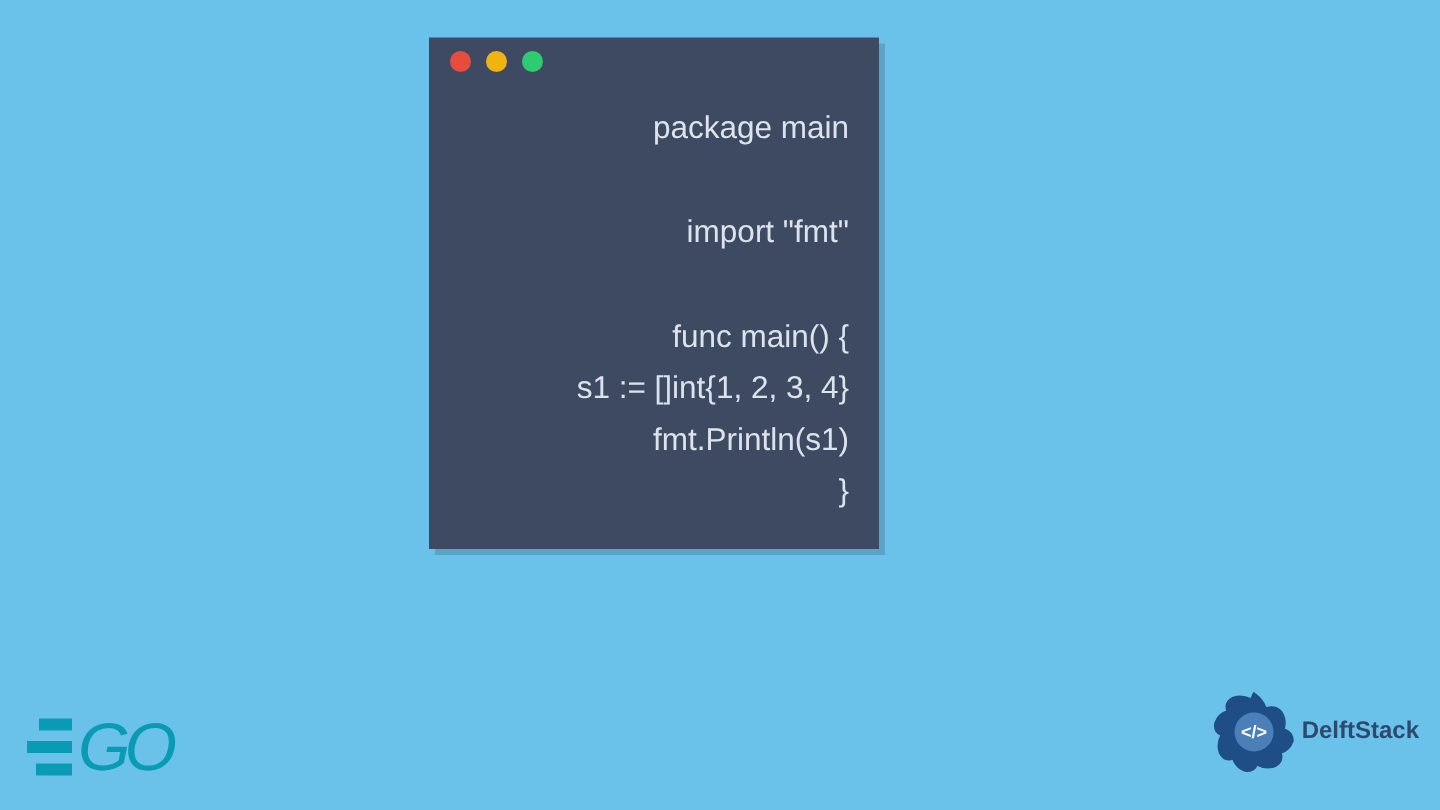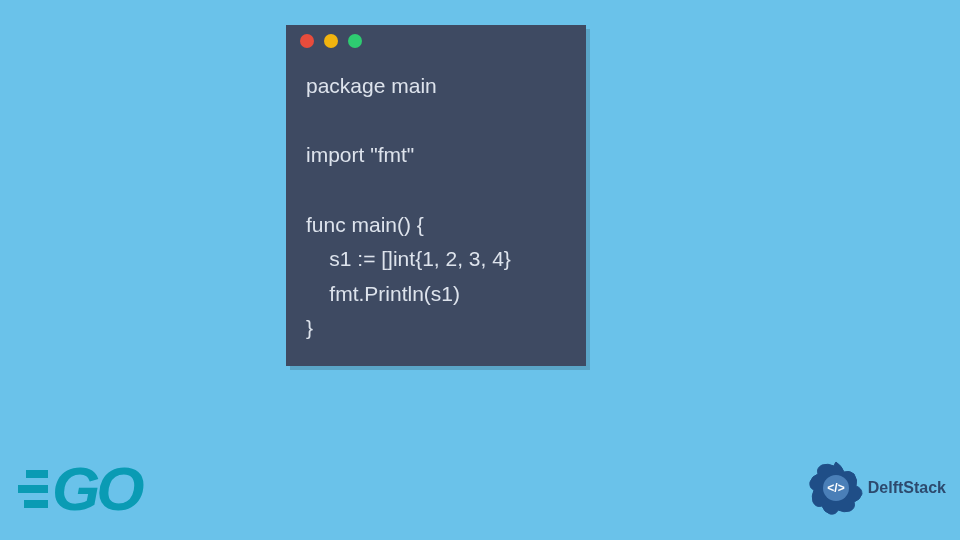--- a/index.html
+++ b/index.html
@@ -15,20 +15,21 @@
       font-family: Arial, sans-serif;
       overflow: hidden;
     }
     .code-window {
       position: absolute;
       top: 25px;
       left: 286px;
       width: 300px;
       background: #3e4a62;
       box-shadow: 4px 4px 0 rgba(0,0,0,0.15);
+      text-align: right;
     }
     .title-bar {
       height: 32px;
       display: flex;
       align-items: center;
       padding-left: 14px;
       gap: 10px;
     }
     .dot {
       width: 14px;
@@ -60,22 +61,22 @@
       margin-right: 4px;
     }
     .go-line {
       height: 8px;
       background: #0a9bb4;
     }
     .go-line1 { width: 22px; margin-left: 16px; }
     .go-line2 { width: 30px; margin-left: 8px; }
     .go-line3 { width: 24px; margin-left: 14px; }
     .go-text {
-      font-size: 62px;
-      font-weight: 700;
+      font-size: 45px;
+      font-weight: 400;
       color: #0a9bb4;
       font-style: italic;
       letter-spacing: -4px;
       font-family: Arial, sans-serif;
     }
     .delft-stack {
       position: absolute;
       bottom: 24px;
       right: 14px;
       display: flex;

